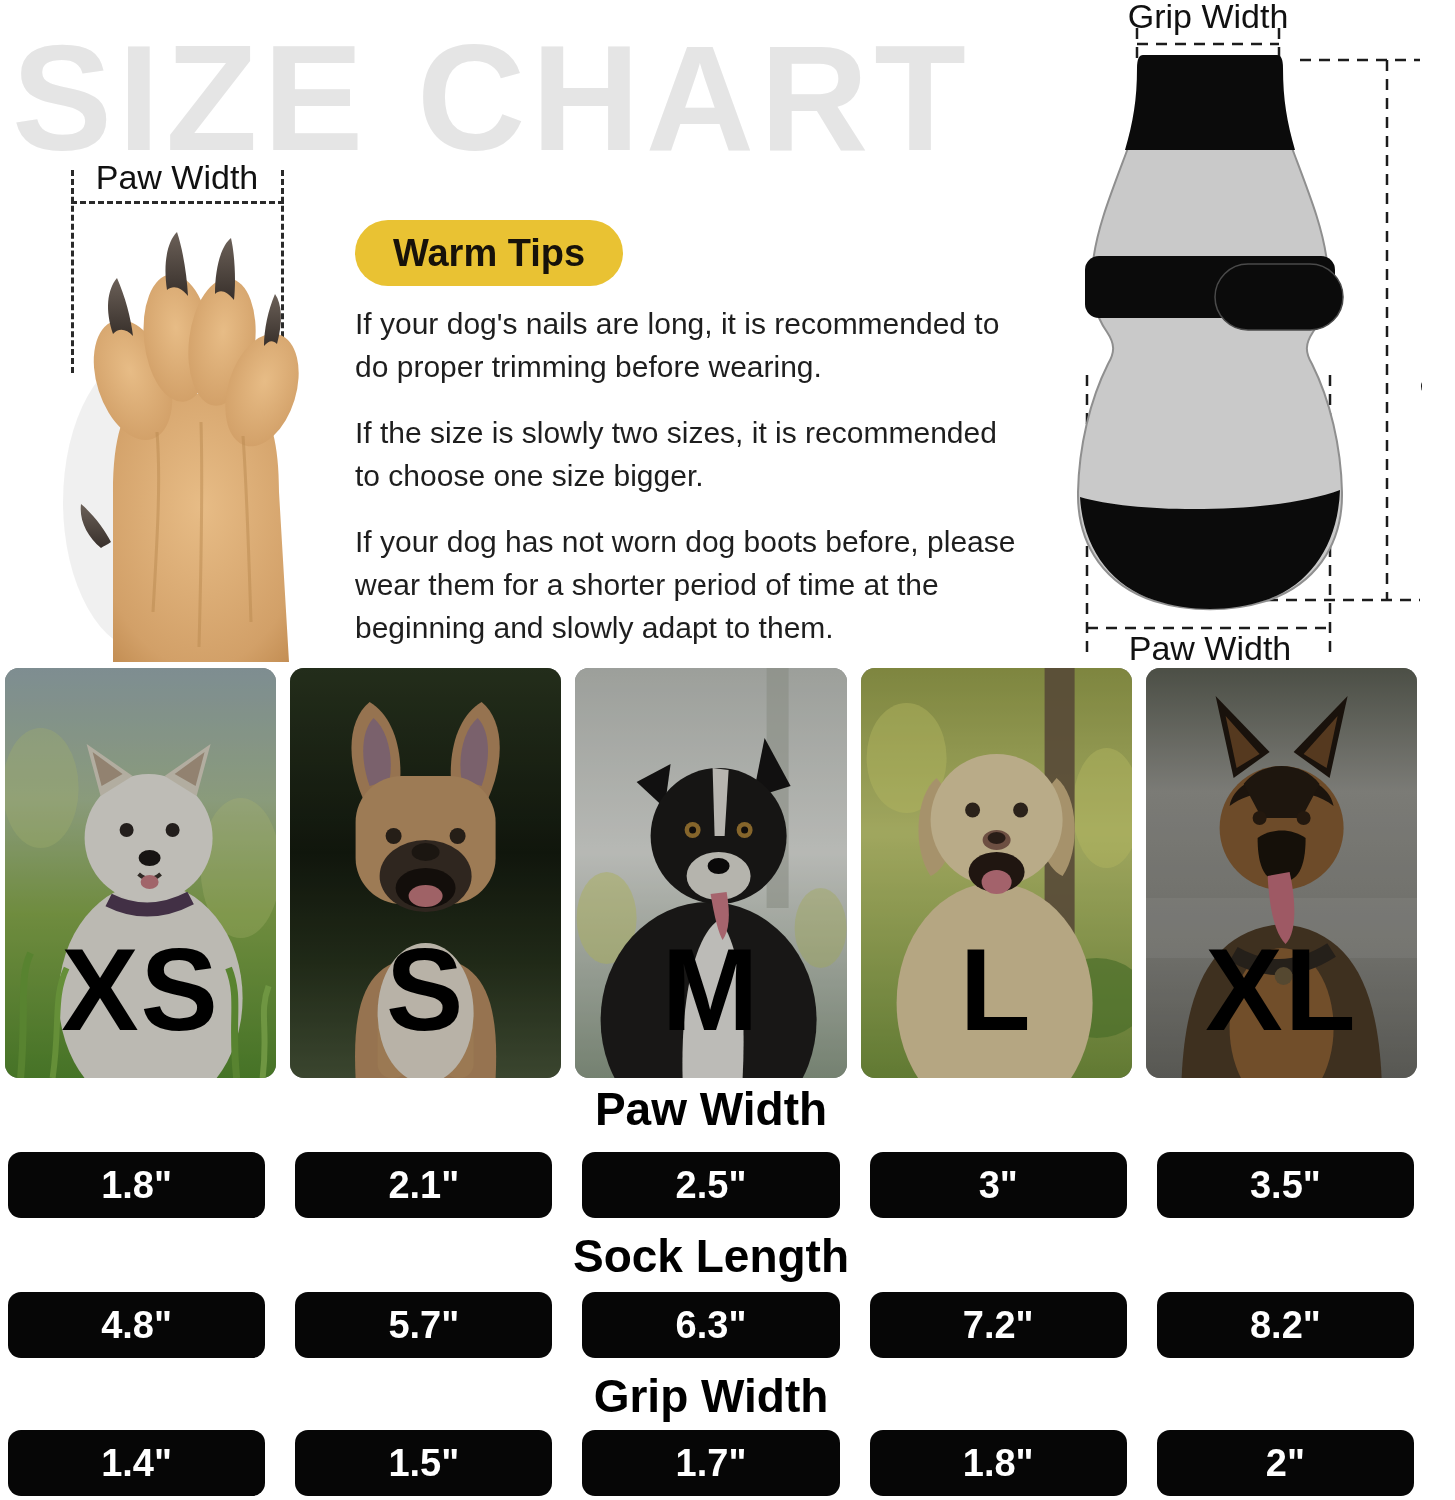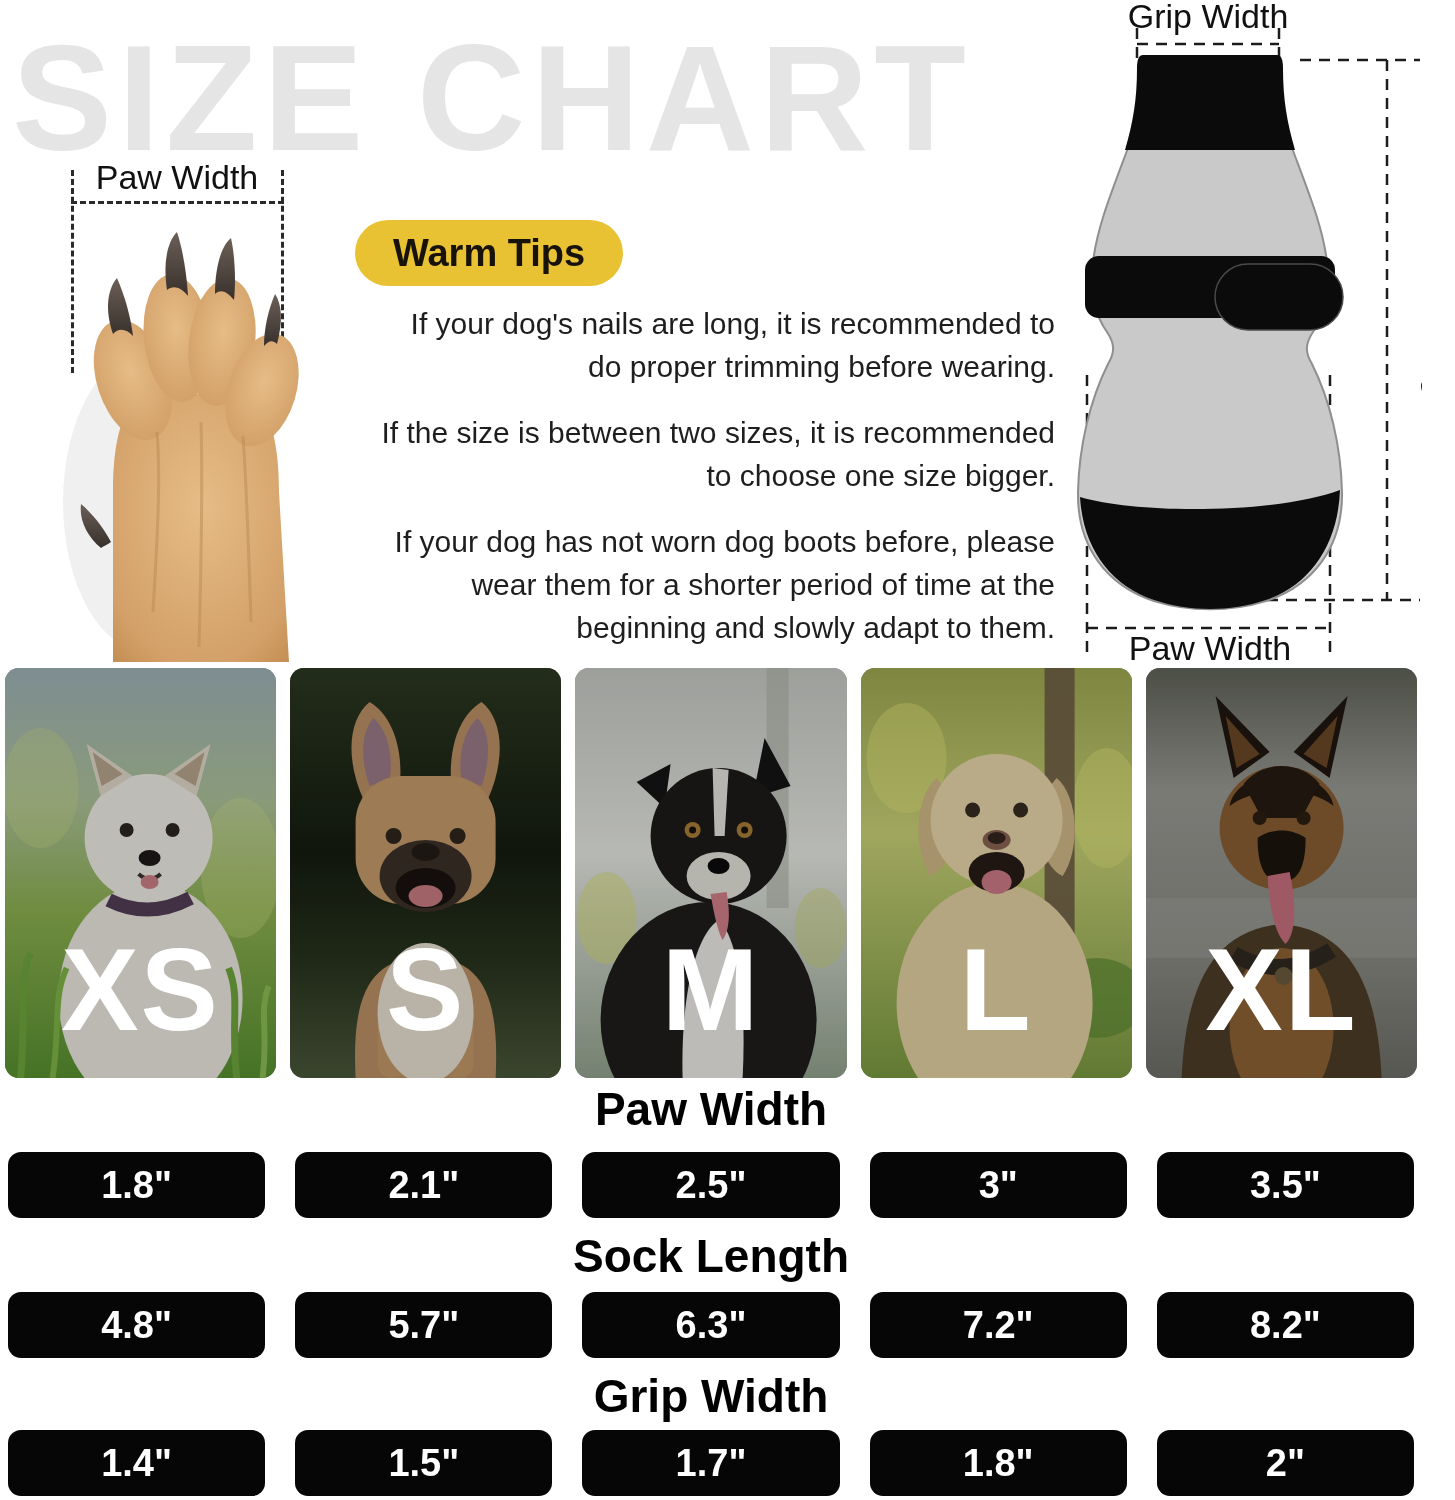--- a/index.html
+++ b/index.html
@@ -10,30 +10,30 @@
   
   .paw-anno-label{position:absolute;left:77px;top:158px;width:200px;text-align:center;
         font-size:34px;font-weight:500;color:#111;}
   .vdash{position:absolute;border-left:3px dashed #2a2a2a;width:0;}
   .hdash{position:absolute;border-top:3px dashed #2a2a2a;height:0;}
   .paw-svg{position:absolute;left:55px;top:192px;}
   
   .tips-badge{position:absolute;left:355px;top:220px;height:66px;padding:0 38px;border-radius:36px;
         background:#E9C233;display:flex;align-items:center;font-size:38px;font-weight:700;color:#17120a;text-align:center;}
   .tips-body{position:absolute;left:355px;top:302px;width:700px;}
-  .tips-body p{margin:0 0 23px 0;font-size:30px;line-height:43px;color:#1e1e1e;white-space:pre-line;text-align:right;}
+  .tips-body p{margin:0 0 23px 0;font-size:30px;line-height:43px;color:#1e1e1e;white-space:pre-line;}
   
   .sock-svg{position:absolute;left:1040px;top:0;}
   
   .dogs-row{position:absolute;left:5px;right:5px;top:668px;height:410px;display:flex;gap:14px;}
   .dog-card{flex:1;position:relative;border-radius:14px;overflow:hidden;background:#777;}
   .dog-card svg{position:absolute;left:0;top:0;width:100%;height:100%;}
   .dog-overlay{position:absolute;left:0;top:0;right:0;bottom:0;background:rgba(8,8,8,0.22);}
   .size-letter{position:absolute;left:0;right:0;bottom:30px;text-align:center;font-size:116px;
-        font-weight:800;letter-spacing:2px;color:#ffffff;line-height:1;}
+        font-weight:800;letter-spacing:2px;color:#000000;line-height:1;}
   
   .m-heading{position:absolute;left:0;width:100%;text-align:center;font-size:46px;font-weight:800;color:#000;}
   .pill-row{position:absolute;left:8px;right:8px;height:66px;display:flex;gap:30px;}
   .pill{flex:1;background:#060606;border-radius:13px;color:#fff;font-size:38px;font-weight:700;
         display:flex;align-items:center;justify-content:center;}
   .sock-label{font-size:34px;font-weight:500;fill:#111;}
 </style>
 </head>
 <body>
 
@@ -71,21 +71,21 @@
     <path d="M46 356 C32 344 24 328 26 312 C38 322 50 338 56 350 C52 353 48 354 46 356 Z" fill="url(#claw)"></path>
     <path d="M102 240 C106 290 102 350 98 420" fill="none" stroke="#B98A50" stroke-width="3" opacity="0.5"></path>
     <path d="M146 230 C148 300 146 380 144 455" fill="none" stroke="#B98A50" stroke-width="3" opacity="0.5"></path>
     <path d="M188 244 C192 300 194 370 196 430" fill="none" stroke="#B98A50" stroke-width="3" opacity="0.5"></path>
   </svg>
 
   <div class="tips-badge">Warm Tips</div>
   <div class="tips-body">
     <p>If your dog's nails are long, it is recommended to
 do proper trimming before wearing.</p>
-    <p>If the size is between two sizes, it is recommended
+    <p>If the size is slowly two sizes, it is recommended
 to choose one size bigger.</p>
     <p>If your dog has not worn dog boots before, please
 wear them for a shorter period of time at the
 beginning and slowly adapt to them.</p>
   </div>
 
   <svg class="sock-svg" width="415" height="668" viewBox="0 0 415 668">
     <g stroke="#1c1c1c" stroke-width="2.5" stroke-dasharray="11 8" fill="none">
       <line x1="97" y1="28" x2="97" y2="62"></line>
       <line x1="239" y1="28" x2="239" y2="62"></line>

